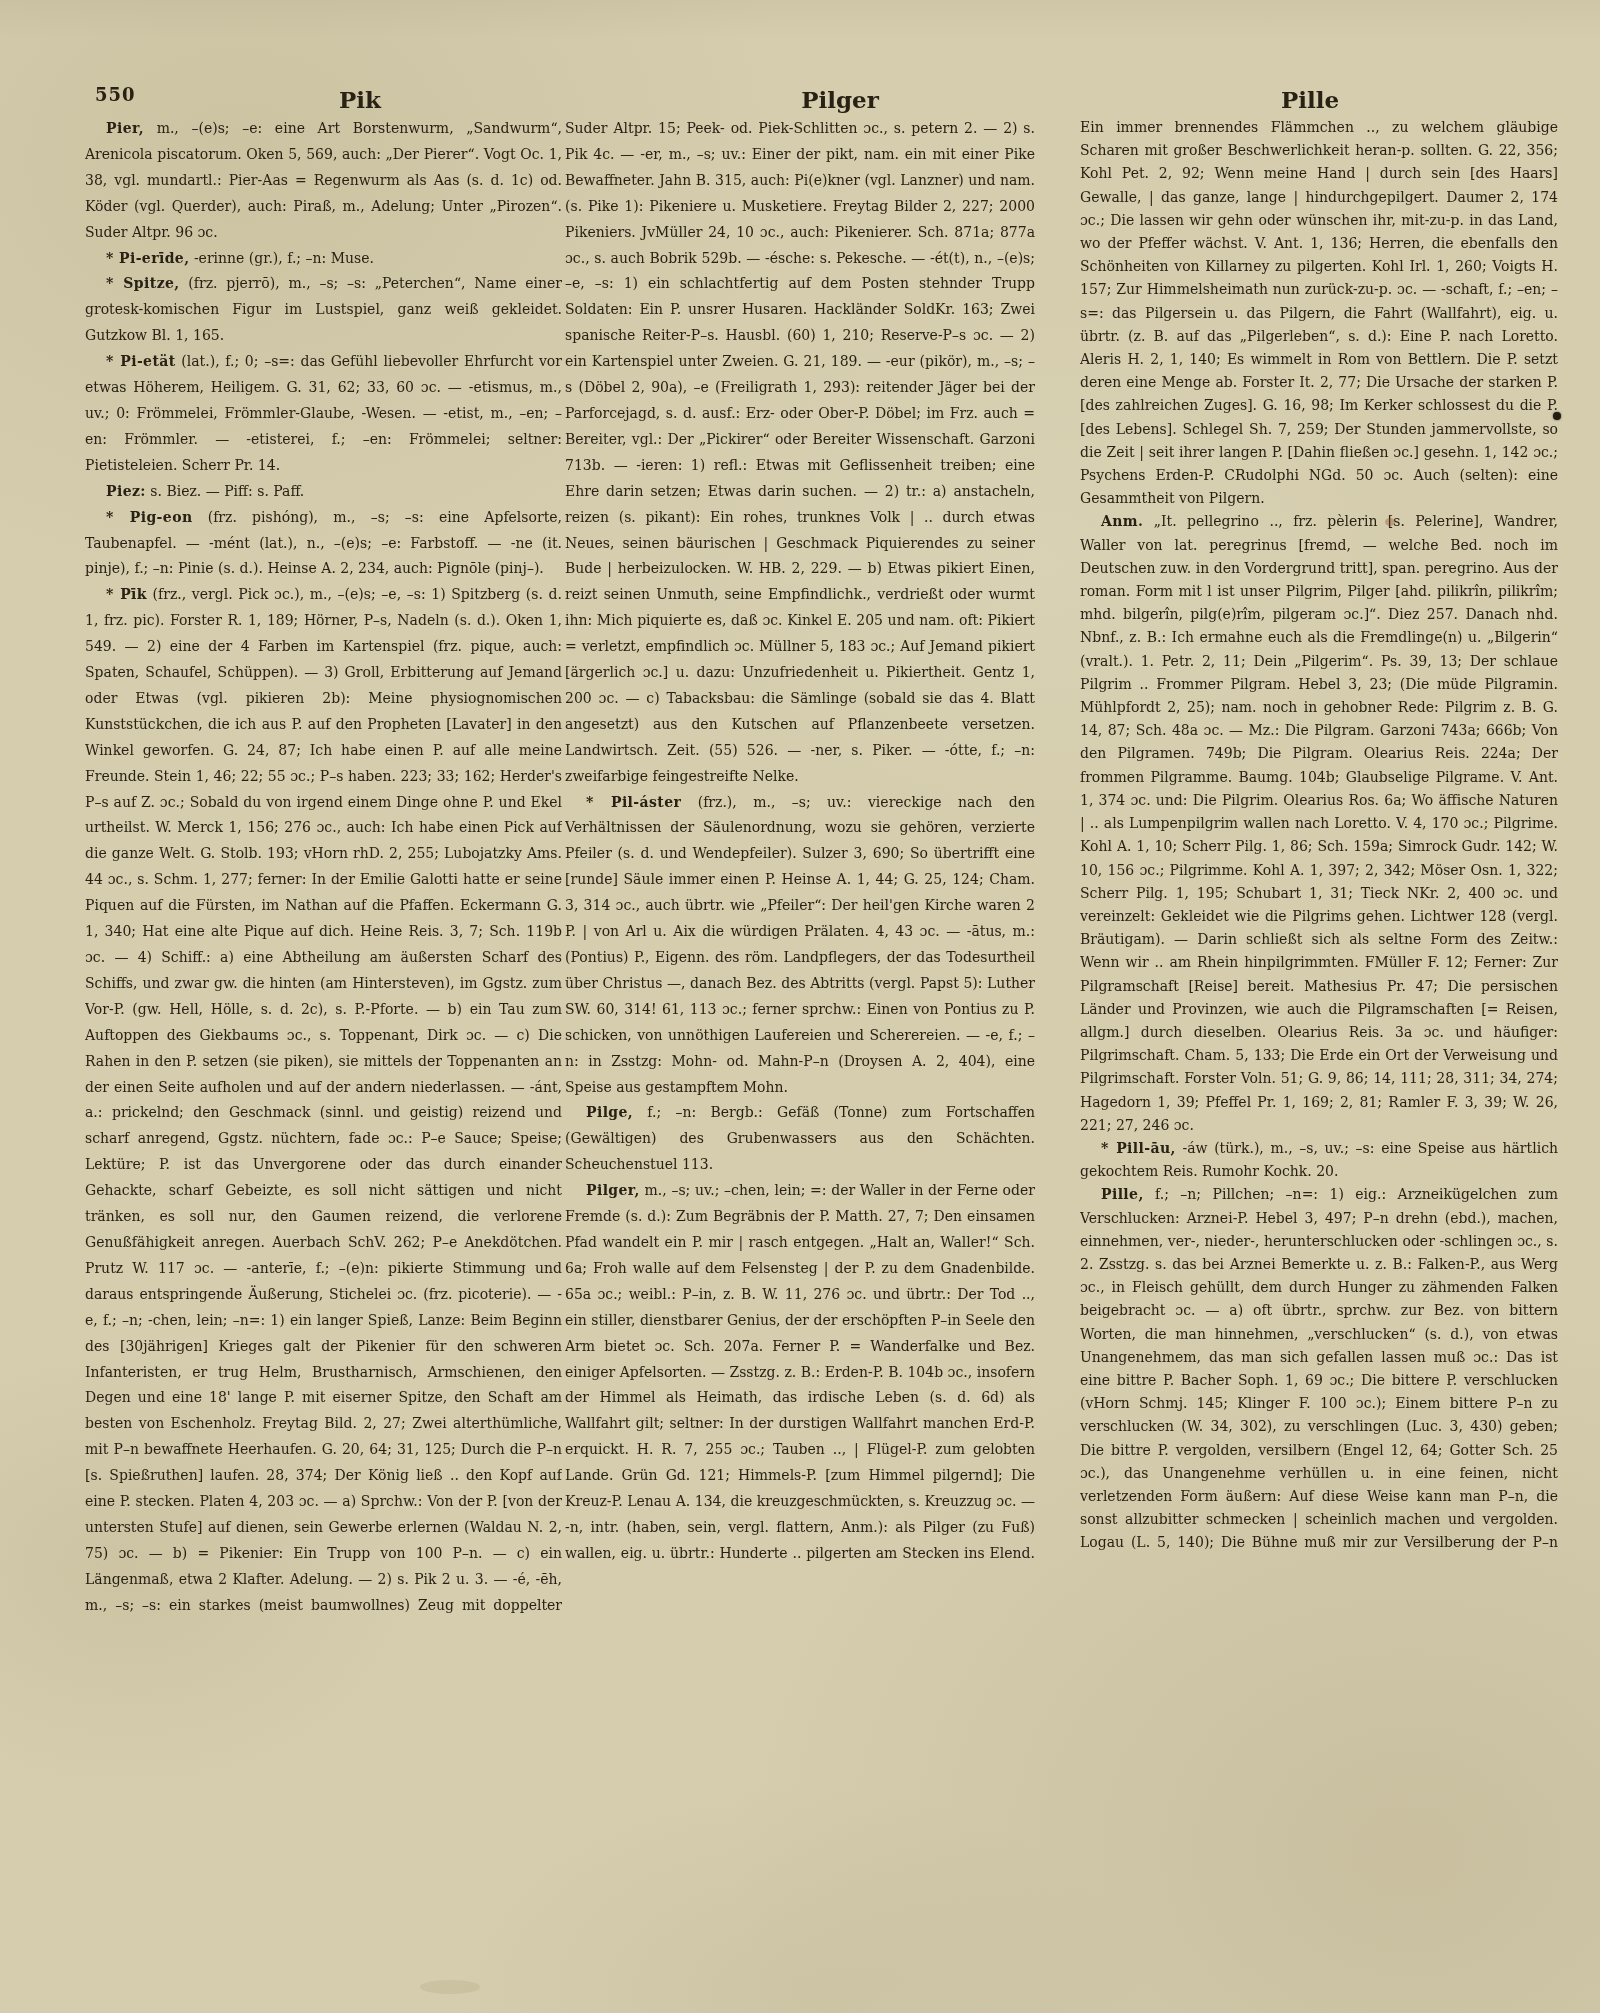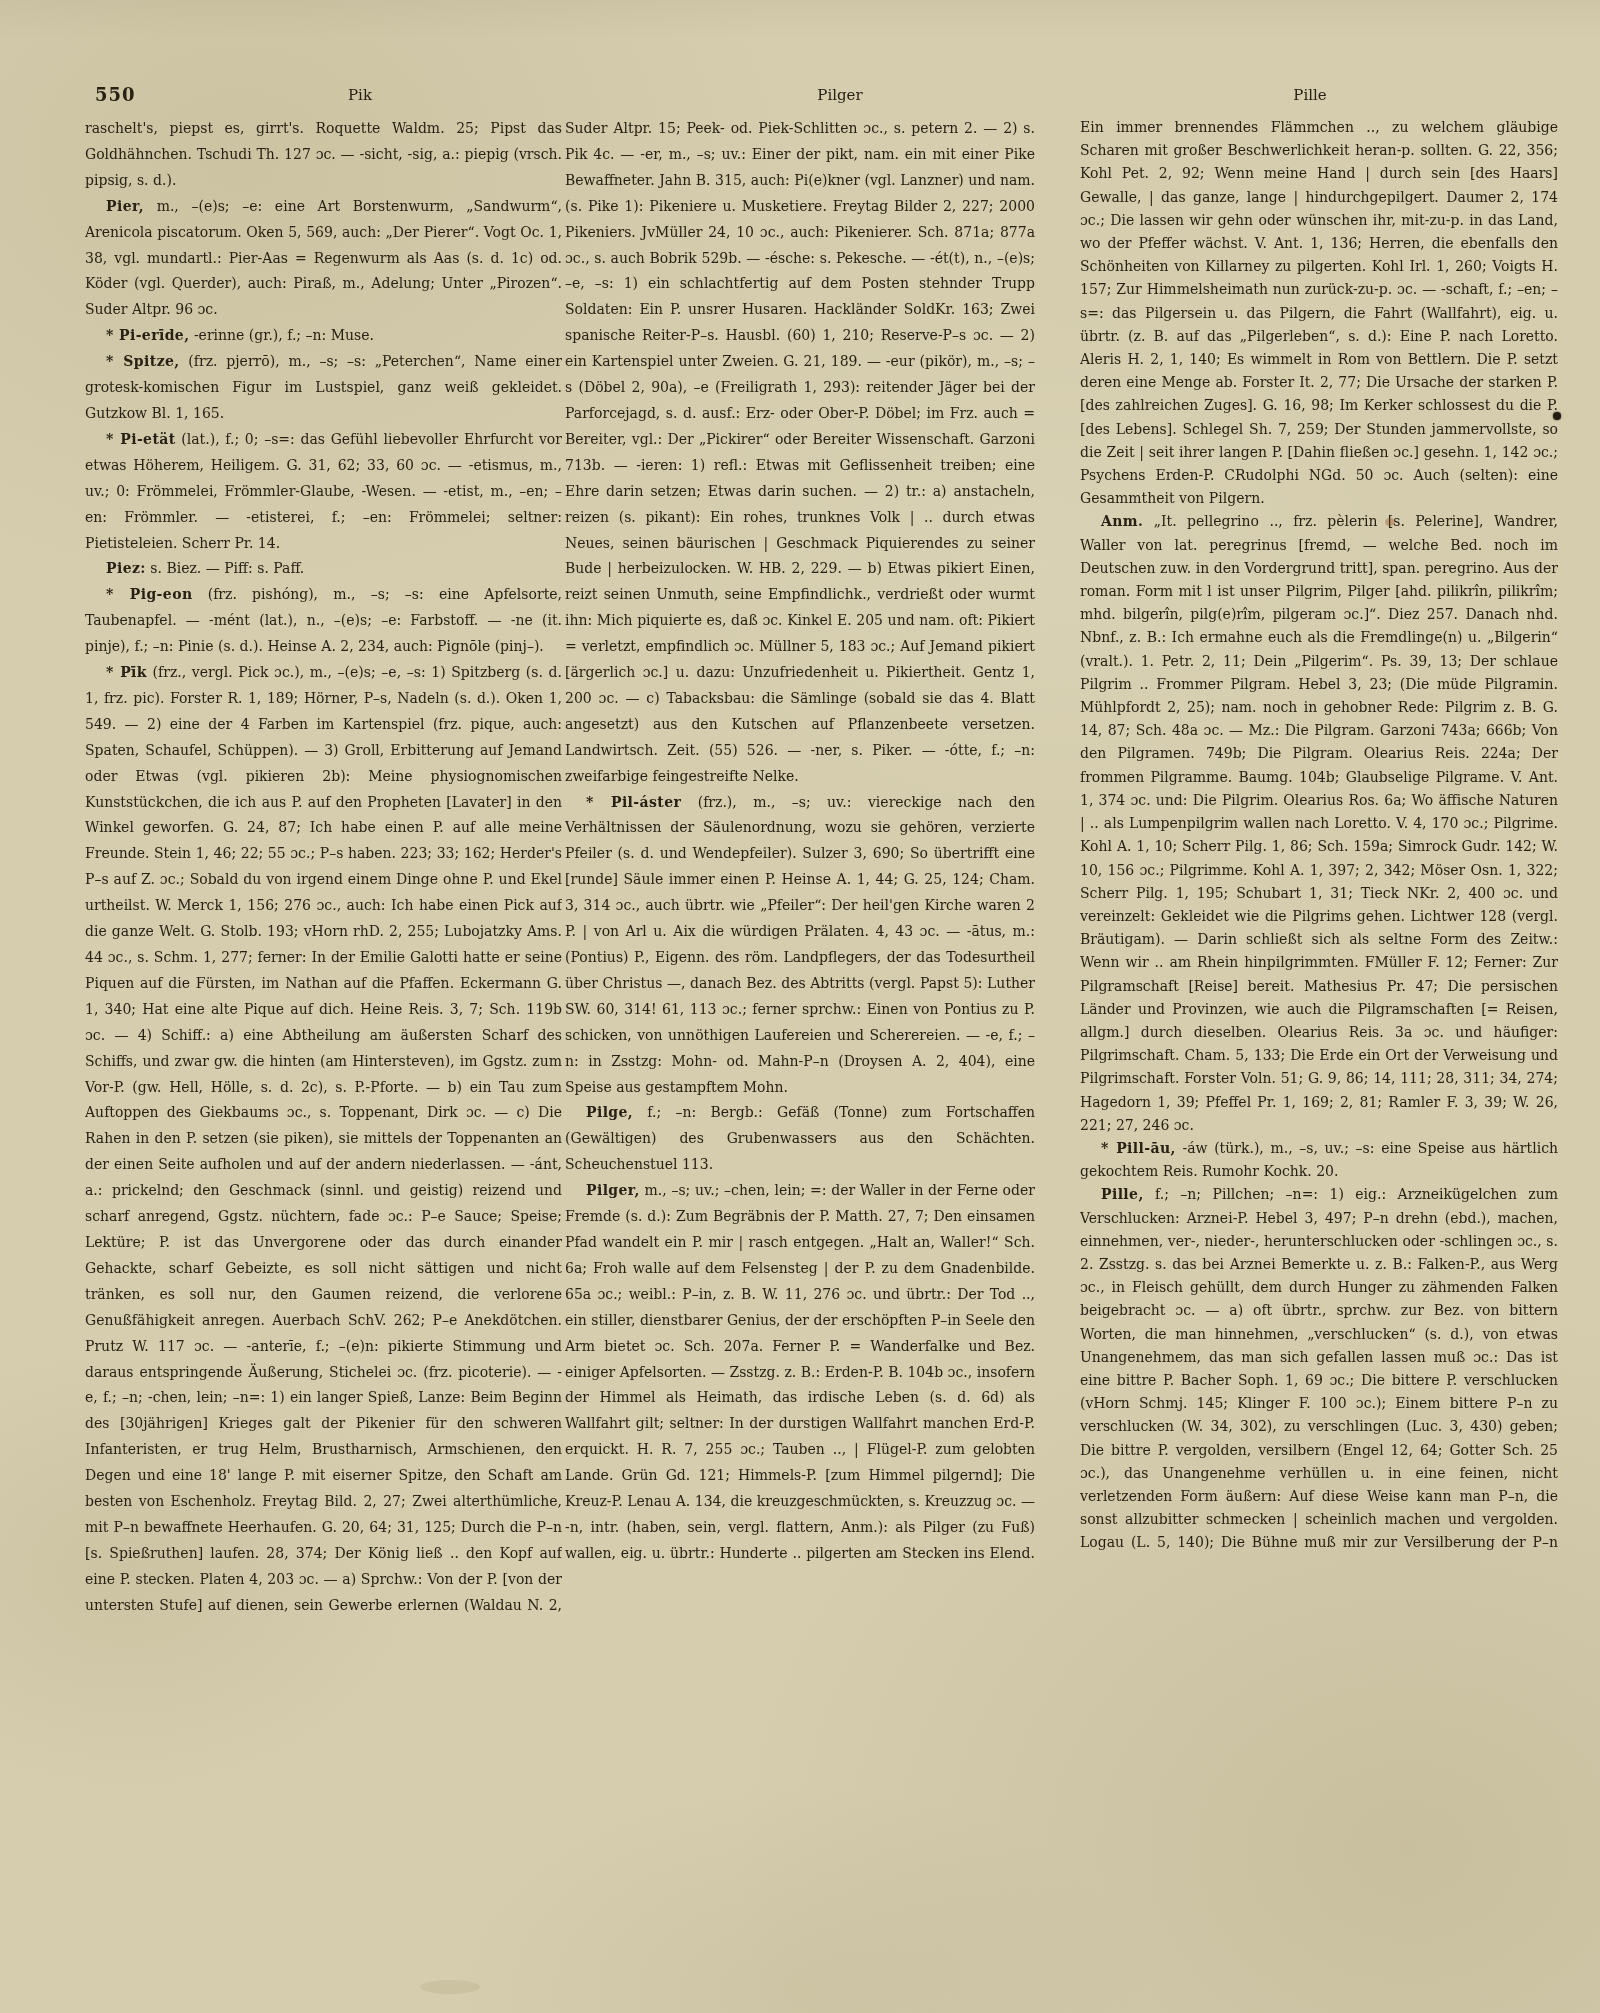--- a/index.html
+++ b/index.html
@@ -10,21 +10,21 @@
     background-image:
       radial-gradient(ellipse 900px 700px at 15% 8%, rgba(125,105,62,0.10), transparent 62%),
       radial-gradient(ellipse 1100px 900px at 88% 92%, rgba(112,92,55,0.12), transparent 62%),
       radial-gradient(ellipse 600px 450px at 65% 28%, rgba(255,250,228,0.10), transparent 60%),
       radial-gradient(ellipse 420px 320px at 8% 78%, rgba(120,96,56,0.09), transparent 70%),
       radial-gradient(ellipse 500px 300px at 50% 99%, rgba(118,98,60,0.08), transparent 70%),
       linear-gradient(to bottom, rgba(90,75,45,0.06), rgba(0,0,0,0) 40px);
     color:#292114;}
   .pagehead{position:absolute;left:0;top:84px;width:1600px;height:38px;}
   .pagenum{position:absolute;left:95px;top:0;font-size:18px;font-weight:600;letter-spacing:1px;}
-  .colhead{position:absolute;top:2px;font-size:15px;font-weight:normal;transform:translateX(-50%);}
+  .colhead{position:absolute;top:2px;font-size:23px;font-weight:bold;transform:translateX(-50%);}
   .colhead.c1{left:360px;}
   .colhead.c2{left:840px;}
   .colhead.c3{left:1310px;}
   .col{position:absolute;top:116px;overflow:hidden;text-align:justify;
        hyphens:none;word-break:normal;}
   .col1{left:85px;width:477px;height:1502px;font-size:14px;line-height:25.9px;}
   .col2{left:565px;width:470px;height:1448px;font-size:14px;line-height:25.9px;}
   .col3{left:1080px;width:478px;height:1438px;font-size:14px;line-height:23.2px;}
   .col p{margin:0;text-indent:1.5em;}
   .col p.cont{text-indent:0;}
@@ -41,21 +41,20 @@
 
 <div class="page">
   <div class="pagehead">
     <div class="pagenum">550</div>
     <div class="colhead c1">Pik</div>
     <div class="colhead c2">Pilger</div>
     <div class="colhead c3">Pille</div>
   </div>
 
   <div class="col col1">
-      <p class="cont">raschelt's, piepst es, girrt's. Roquette Waldm. 25; Pipst das Goldhähnchen. Tschudi Th. 127 ɔc. — -sicht, -sig, a.: piepig (vrsch. pipsig, s. d.).</p>
       <p><b>Pier,</b> m., –(e)s; –e: eine Art Borstenwurm, „Sandwurm“, Arenicola piscatorum. Oken 5, 569, auch: „Der Pierer“. Vogt Oc. 1, 38, vgl. mundartl.: Pier-Aas = Regenwurm als Aas (s. d. 1c) od. Köder (vgl. Querder), auch: Piraß, m., Adelung; Unter „Pirozen“. Suder Altpr. 96 ɔc.</p>
       <p><b>* Pi-erīde,</b> -erinne (gr.), f.; –n: Muse.</p>
       <p><b>* Spitze,</b> (frz. pjerrō), m., –s; –s: „Peterchen“, Name einer grotesk-komischen Figur im Lustspiel, ganz weiß gekleidet. Gutzkow Bl. 1, 165.</p>
       <p><b>* Pi-etät</b> (lat.), f.; 0; –s=: das Gefühl liebevoller Ehrfurcht vor etwas Höherem, Heiligem. G. 31, 62; 33, 60 ɔc. — -etismus, m., uv.; 0: Frömmelei, Frömmler-Glaube, -Wesen. — -etist, m., –en; –en: Frömmler. — -etisterei, f.; –en: Frömmelei; seltner: Pietisteleien. Scherr Pr. 14.</p>
       <p><b>Piez:</b> s. Biez. — Piff: s. Paff.</p>
       <p><b>* Pig-eon</b> (frz. pishóng), m., –s; –s: eine Apfelsorte, Taubenapfel. — -mént (lat.), n., –(e)s; –e: Farbstoff. — -ne (it. pinje), f.; –n: Pinie (s. d.). Heinse A. 2, 234, auch: Pignōle (pinj–).</p>
       <p><b>* Pīk</b> (frz., vergl. Pick ɔc.), m., –(e)s; –e, –s: 1) Spitzberg (s. d. 1, frz. pic). Forster R. 1, 189; Hörner, P–s, Nadeln (s. d.). Oken 1, 549. — 2) eine der 4 Farben im Kartenspiel (frz. pique, auch: Spaten, Schaufel, Schüppen). — 3) Groll, Erbitterung auf Jemand oder Etwas (vgl. pikieren 2b): Meine physiognomischen Kunststückchen, die ich aus P. auf den Propheten [Lavater] in den Winkel geworfen. G. 24, 87; Ich habe einen P. auf alle meine Freunde. Stein 1, 46; 22; 55 ɔc.; P–s haben. 223; 33; 162; Herder's P–s auf Z. ɔc.; Sobald du von irgend einem Dinge ohne P. und Ekel urtheilst. W. Merck 1, 156; 276 ɔc., auch: Ich habe einen Pick auf die ganze Welt. G. Stolb. 193; vHorn rhD. 2, 255; Lubojatzky Ams. 44 ɔc., s. Schm. 1, 277; ferner: In der Emilie Galotti hatte er seine Piquen auf die Fürsten, im Nathan auf die Pfaffen. Eckermann G. 1, 340; Hat eine alte Pique auf dich. Heine Reis. 3, 7; Sch. 119b ɔc. — 4) Schiff.: a) eine Abtheilung am äußersten Scharf des Schiffs, und zwar gw. die hinten (am Hintersteven), im Ggstz. zum Vor-P. (gw. Hell, Hölle, s. d. 2c), s. P.-Pforte. — b) ein Tau zum Auftoppen des Giekbaums ɔc., s. Toppenant, Dirk ɔc. — c) Die Rahen in den P. setzen (sie piken), sie mittels der Toppenanten an der einen Seite aufholen und auf der andern niederlassen. — -ánt, a.: prickelnd; den Geschmack (sinnl. und geistig) reizend und scharf anregend, Ggstz. nüchtern, fade ɔc.: P–e Sauce; Speise; Lektüre; P. ist das Unvergorene oder das durch einander Gehackte, scharf Gebeizte, es soll nicht sättigen und nicht tränken, es soll nur, den Gaumen reizend, die verlorene Genußfähigkeit anregen. Auerbach SchV. 262; P–e Anekdötchen. Prutz W. 117 ɔc. — -anterīe, f.; –(e)n: pikierte Stimmung und daraus entspringende Äußerung, Stichelei ɔc. (frz. picoterie). — -e, f.; –n; -chen, lein; –n=: 1) ein langer Spieß, Lanze: Beim Beginn des [30jährigen] Krieges galt der Pikenier für den schweren Infanteristen, er trug Helm, Brustharnisch, Armschienen, den Degen und eine 18' lange P. mit eiserner Spitze, den Schaft am besten von Eschenholz. Freytag Bild. 2, 27; Zwei alterthümliche, mit P–n bewaffnete Heerhaufen. G. 20, 64; 31, 125; Durch die P–n [s. Spießruthen] laufen. 28, 374; Der König ließ .. den Kopf auf eine P. stecken. Platen 4, 203 ɔc. — a) Sprchw.: Von der P. [von der untersten Stufe] auf dienen, sein Gewerbe erlernen (Waldau N. 2, 75) ɔc. — b) = Pikenier: Ein Trupp von 100 P–n. — c) ein Längenmaß, etwa 2 Klafter. Adelung. — 2) s. Pik 2 u. 3. — -é, -ēh, m., –s; –s: ein starkes (meist baumwollnes) Zeug mit doppelter Kette, die untre aus grobem, die obre aus feinem Garn, wodurch die (gw. rautenförmigen) Figuren des Musters erhaben hervortreten, — zumeist in ganz frz. Schreibw.: Piqué. — -en, tr.: 1) mit einer Pike oder etwas ähnlich Spitzem stechen (vgl. picken): Es hat mich plötzlich Etwas von unten auf gepiekt. Mundt Rob. 1, 9; Einen mit Nadeln pieken oder piekfen ɔc., vgl. niederd.: peeken. Schütze Holst. 3, 199; Was pekerst (stocherst) du denn da im Feuer?</p>
     </div>
   <div class="col col2">
       <p class="cont">Suder Altpr. 15; Peek- od. Piek-Schlitten ɔc., s. petern 2. — 2) s. Pik 4c. — -er, m., –s; uv.: Einer der pikt, nam. ein mit einer Pike Bewaffneter. Jahn B. 315, auch: Pi(e)kner (vgl. Lanzner) und nam. (s. Pike 1): Pikeniere u. Musketiere. Freytag Bilder 2, 227; 2000 Pikeniers. JvMüller 24, 10 ɔc., auch: Pikenierer. Sch. 871a; 877a ɔc., s. auch Bobrik 529b. — -ésche: s. Pekesche. — -ét(t), n., –(e)s; –e, –s: 1) ein schlachtfertig auf dem Posten stehnder Trupp Soldaten: Ein P. unsrer Husaren. Hackländer SoldKr. 163; Zwei spanische Reiter-P–s. Hausbl. (60) 1, 210; Reserve-P–s ɔc. — 2) ein Kartenspiel unter Zweien. G. 21, 189. — -eur (pikör), m., –s; –s (Döbel 2, 90a), –e (Freiligrath 1, 293): reitender Jäger bei der Parforcejagd, s. d. ausf.: Erz- oder Ober-P. Döbel; im Frz. auch = Bereiter, vgl.: Der „Pickirer“ oder Bereiter Wissenschaft. Garzoni 713b. — -ieren: 1) refl.: Etwas mit Geflissenheit treiben; eine Ehre darin setzen; Etwas darin suchen. — 2) tr.: a) anstacheln, reizen (s. pikant): Ein rohes, trunknes Volk | .. durch etwas Neues, seinen bäurischen | Geschmack Piquierendes zu seiner Bude | herbeizulocken. W. HB. 2, 229. — b) Etwas pikiert Einen, reizt seinen Unmuth, seine Empfindlichk., verdrießt oder wurmt ihn: Mich piquierte es, daß ɔc. Kinkel E. 205 und nam. oft: Pikiert = verletzt, empfindlich ɔc. Müllner 5, 183 ɔc.; Auf Jemand pikiert [ärgerlich ɔc.] u. dazu: Unzufriedenheit u. Pikiertheit. Gentz 1, 200 ɔc. — c) Tabacksbau: die Sämlinge (sobald sie das 4. Blatt angesetzt) aus den Kutschen auf Pflanzenbeete versetzen. Landwirtsch. Zeit. (55) 526. — -ner, s. Piker. — -ótte, f.; –n: zweifarbige feingestreifte Nelke.</p>

